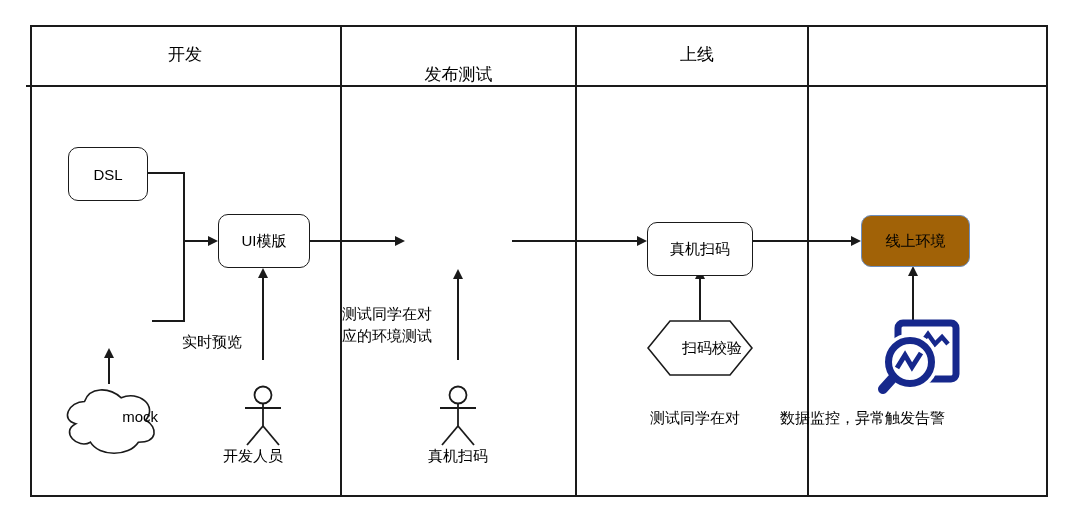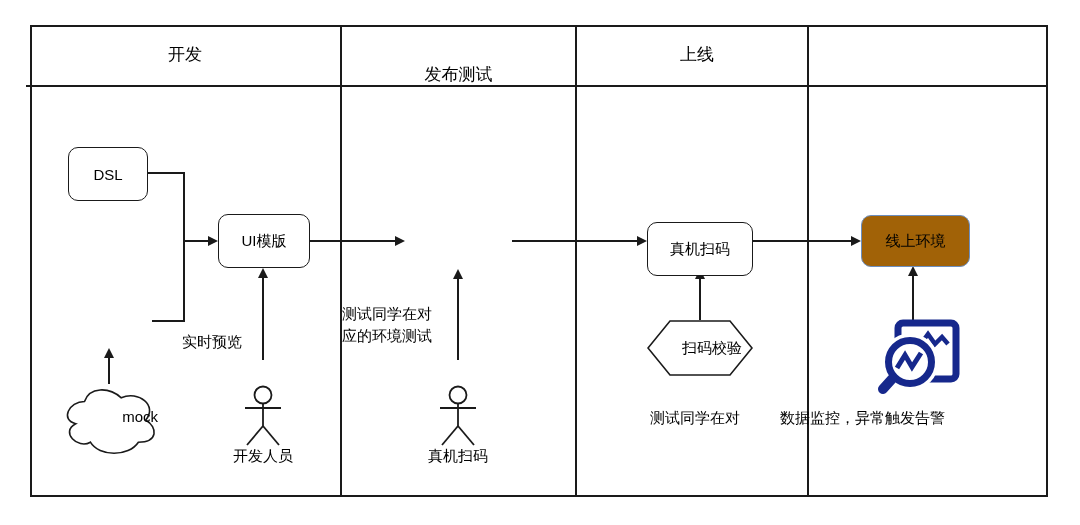--- a/index.html
+++ b/index.html
@@ -122,21 +122,21 @@
     <div class="hex-label">扫码校验</div>
   </div>
 
   <svg class="svg-abs" style="left:235px;top:384px;" width="56" height="64" viewBox="0 0 56 64">
     <circle cx="28" cy="11" r="8.5" fill="#ffffff" stroke="#1a1a1a" stroke-width="1.8"></circle>
     <line x1="28" y1="19.5" x2="28" y2="42" stroke="#1a1a1a" stroke-width="1.8"></line>
     <line x1="10" y1="24" x2="46" y2="24" stroke="#1a1a1a" stroke-width="1.8"></line>
     <line x1="28" y1="42" x2="12" y2="61" stroke="#1a1a1a" stroke-width="1.8"></line>
     <line x1="28" y1="42" x2="44" y2="61" stroke="#1a1a1a" stroke-width="1.8"></line>
   </svg>
-  <div class="note" style="left:223px;top:447px;width:80px;text-align:center;">开发人员</div>
+  <div class="note" style="left:223px;top:447px;width:80px;">开发人员</div>
 
   <svg class="svg-abs" style="left:430px;top:384px;" width="56" height="64" viewBox="0 0 56 64">
     <circle cx="28" cy="11" r="8.5" fill="#ffffff" stroke="#1a1a1a" stroke-width="1.8"></circle>
     <line x1="28" y1="19.5" x2="28" y2="42" stroke="#1a1a1a" stroke-width="1.8"></line>
     <line x1="10" y1="24" x2="46" y2="24" stroke="#1a1a1a" stroke-width="1.8"></line>
     <line x1="28" y1="42" x2="12" y2="61" stroke="#1a1a1a" stroke-width="1.8"></line>
     <line x1="28" y1="42" x2="44" y2="61" stroke="#1a1a1a" stroke-width="1.8"></line>
   </svg>
   <div class="note" style="left:418px;top:447px;width:80px;text-align:center;">真机扫码</div>
 

